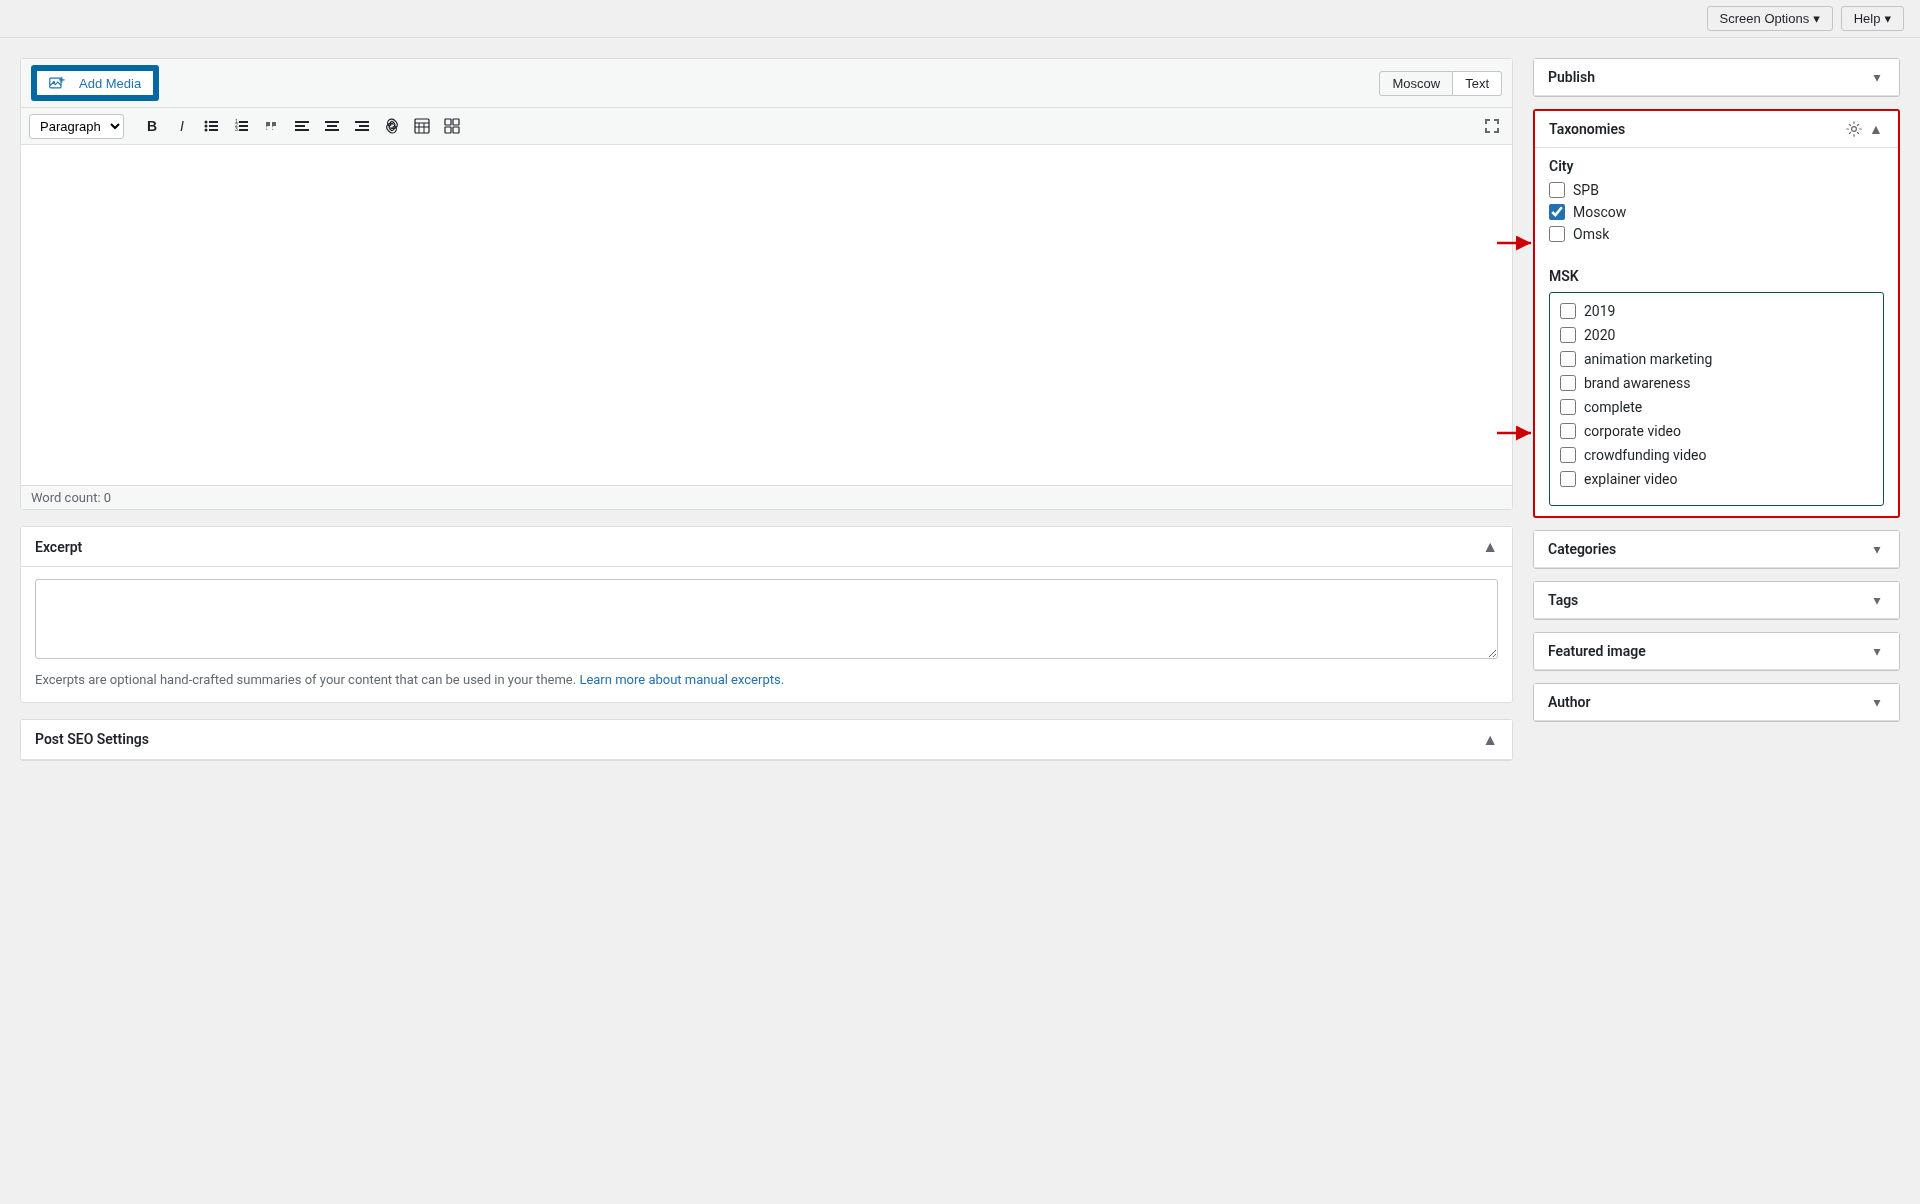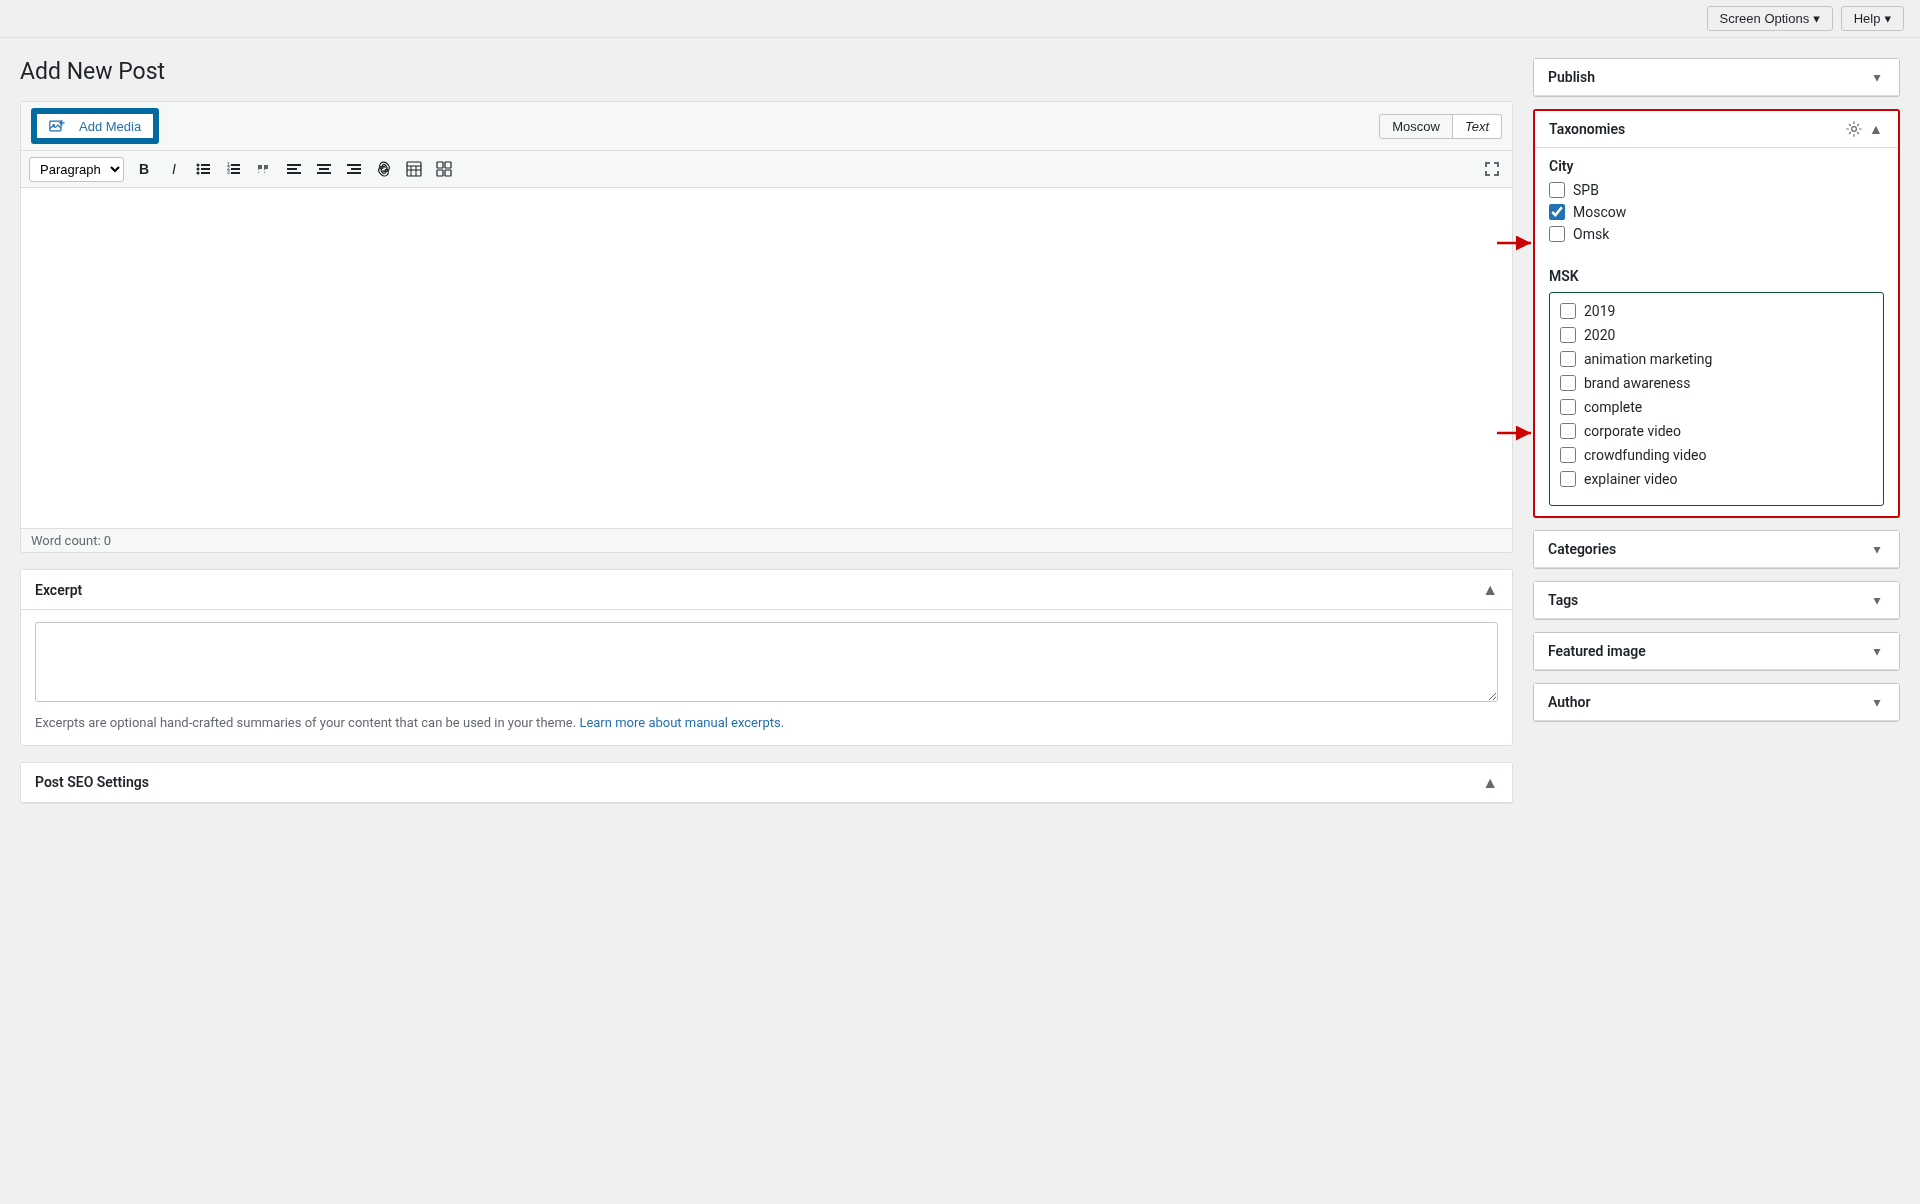--- a/index.html
+++ b/index.html
@@ -93,21 +93,21 @@
     .editor-tab {
       padding: 4px 12px;
       border: 1px solid #c3c4c7;
       background: #f6f7f7;
       cursor: pointer;
       font-size: 13px;
       color: #1d2327;
     }
 
     .editor-tab:first-child { border-radius: 3px 0 0 3px; }
-    .editor-tab:last-child { border-radius: 0 3px 3px 0; border-left: none; font-style: italic; }
+    .editor-tab:last-child { border-radius: 0 3px 3px 0; border-left: none; }
     .editor-tab.active { background: #fff; }
 
     .add-media-btn {
       background: #fff;
       border: 6px solid #0369a1;
       color: #2271b1;
       padding: 4px 12px;
       border-radius: 3px;
       cursor: pointer;
       font-size: 13px;
@@ -125,21 +125,21 @@
       gap: 2px;
       flex-wrap: wrap;
     }
 
     .format-select {
       padding: 3px 6px;
       border: 1px solid #c3c4c7;
       border-radius: 3px;
       background: #fff;
       font-size: 13px;
-      margin-right: 4px;
+      margin-right: 12px;
       cursor: pointer;
     }
 
     .format-btn {
       background: none;
       border: none;
       padding: 4px 6px;
       cursor: pointer;
       border-radius: 3px;
       font-size: 14px;
@@ -360,21 +360,20 @@
   <button class="top-bar-btn">
     <span>Help</span>
     <span>▾</span>
   </button>
 </div>
 
 <div class="main-content">
 
   <div class="left-column">
 
-    <h1 class="page-title">Add New Post</h1>
 
 
     
     <div class="editor-wrapper">
 
       <div class="editor-toolbar-top">
         <button class="add-media-btn">
           <svg width="16" height="16" viewBox="0 0 20 20" fill="none">
             <rect x="1" y="4" width="14" height="12" rx="1" stroke="#2271b1" stroke-width="1.5" fill="none"></rect>
             <circle cx="6" cy="9" r="1.5" fill="#2271b1"></circle>

